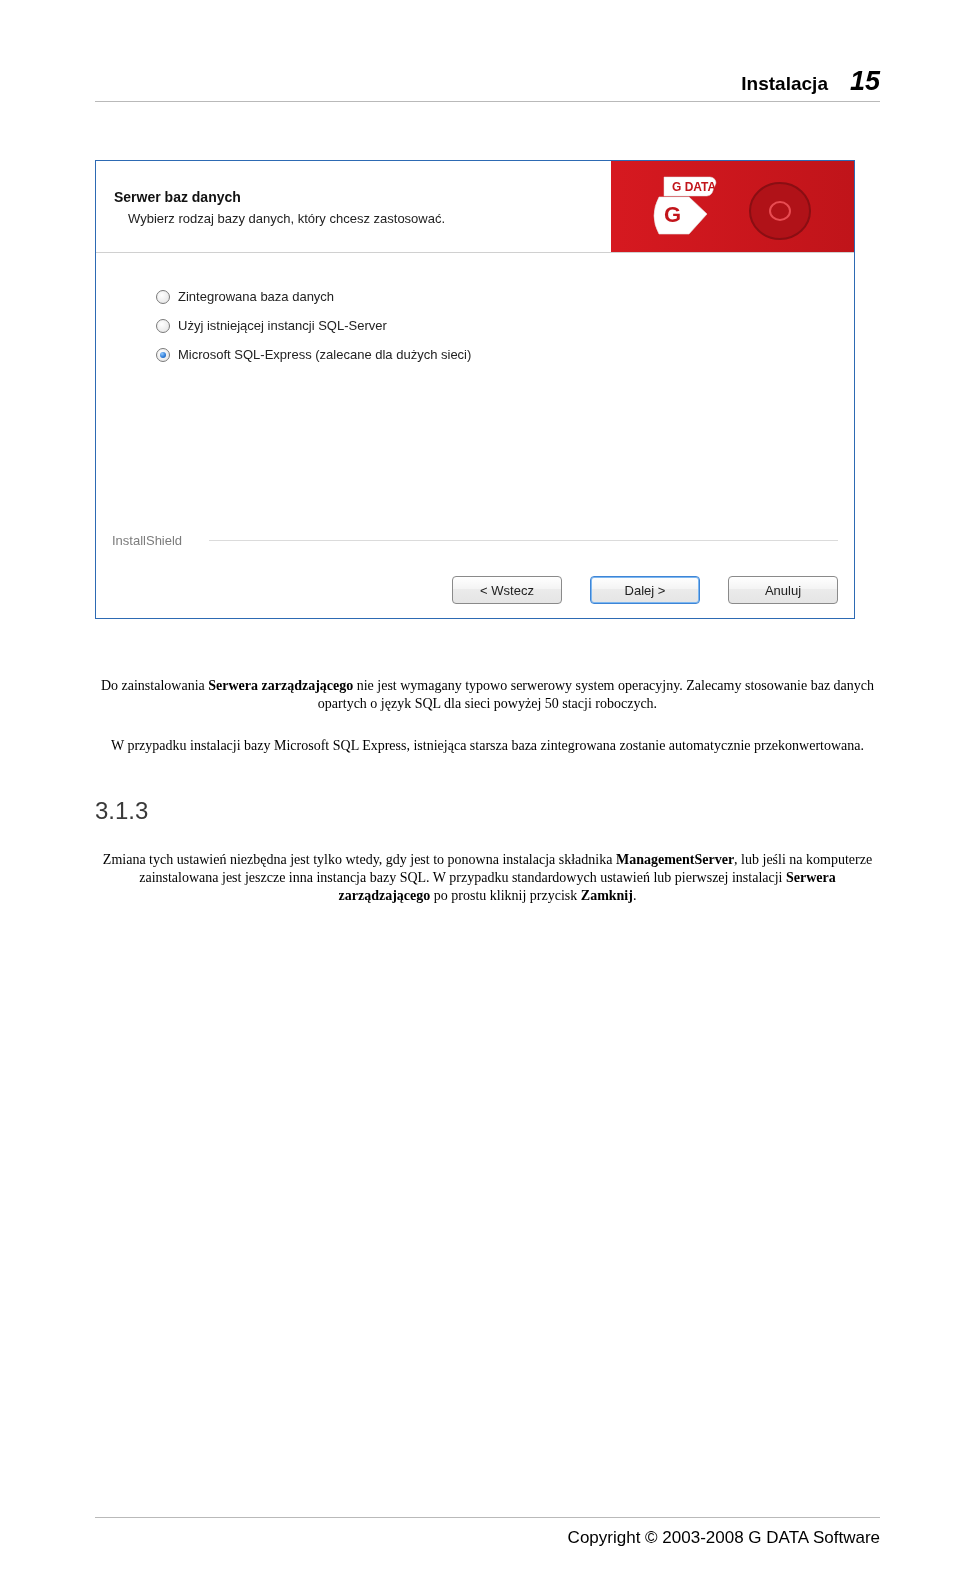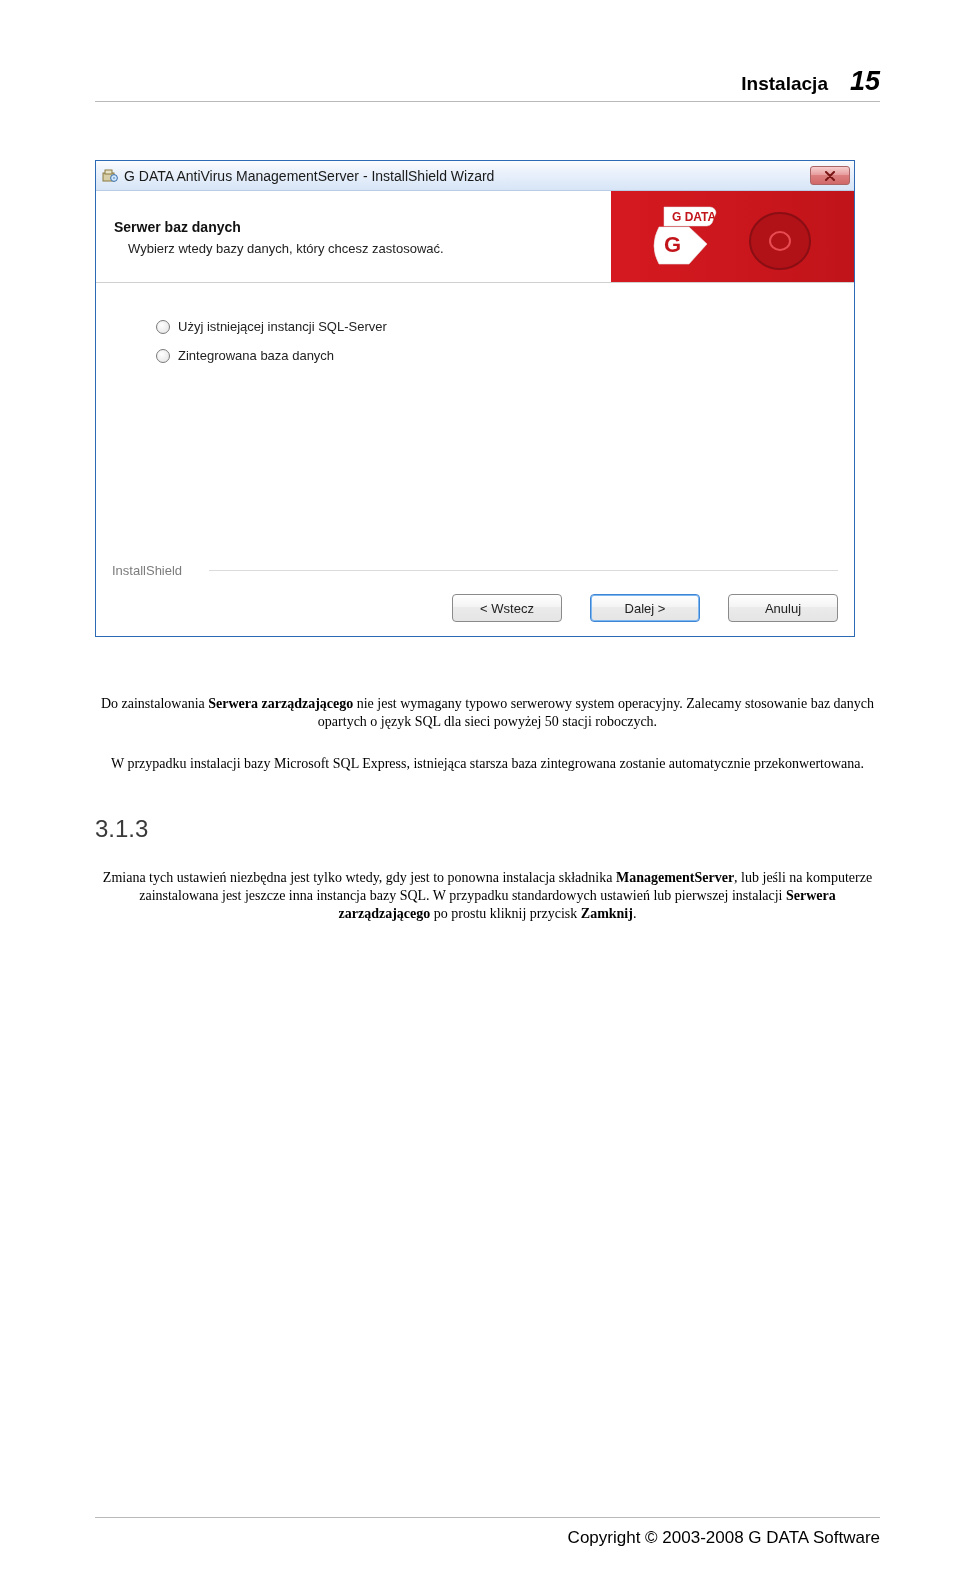--- a/index.html
+++ b/index.html
@@ -136,21 +136,21 @@
     background: radial-gradient(circle at 35% 30%, #8fc8ff 0%, #2e7bd6 60%, #195aa8 100%);
   }
 
   .wiz-footer {
     padding: 10px 16px 14px 16px;
   }
   .installshield-row {
     display: flex;
     align-items: center;
     gap: 27px;
-    margin-bottom: 16px;
+    margin-bottom: 28px;
   }
   .installshield-label {
     font-family: Tahoma, sans-serif;
     font-size: 13px;
     color: #7c7c7c;
     white-space: nowrap;
   }
   .installshield-line {
     flex: 1;
     height: 1px;
@@ -213,62 +213,50 @@
 <body>
 
 <div class="page">
   <div class="header-row">
     <span class="header-title">Instalacja</span>
     <span class="page-number">15</span>
   </div>
   <hr class="header-rule">
 
   <div class="window">
-    <div class="titlebar">
-      <span class="titlebar-icon">
-        <svg width="16" height="16" viewBox="0 0 16 16">
-          <rect x="1" y="5" width="11" height="8" fill="#d8cfa8" stroke="#8a7b40" stroke-width="1"></rect>
-          <rect x="3" y="2" width="7" height="4" fill="#e8e2c6" stroke="#8a7b40" stroke-width="1"></rect>
-          <circle cx="12" cy="10" r="3.4" fill="#cfe6ff" stroke="#3a6ea8" stroke-width="1"></circle>
-          <circle cx="12" cy="10" r="0.8" fill="#3a6ea8"></circle>
-        </svg>
-      </span>
-      <span class="titlebar-text">G DATA AntiVirus ManagementServer - InstallShield Wizard</span>
-      <div class="close-btn">
-        <svg width="12" height="10" viewBox="0 0 12 10">
-          <path d="M2 1 L10 9 M10 1 L2 9" stroke="#7a1515" stroke-width="2" stroke-linecap="round"></path>
-        </svg>
-      </div>
-    </div>
 
     <div class="wiz-header">
       <div class="wiz-header-text">
         <div class="wiz-heading">Serwer baz danych</div>
-        <div class="wiz-subheading">Wybierz wtedy bazy danych, który chcesz zastosować.</div>
+        <div class="wiz-subheading">Wybierz rodzaj bazy danych, który chcesz zastosować.</div>
       </div>
       <div class="gdata-logo">
         <svg width="200" height="72" viewBox="0 0 200 72">
           <ellipse cx="166" cy="42" rx="30" ry="28" fill="#b01218" stroke="#8a0e13" stroke-width="2"></ellipse>
           <ellipse cx="166" cy="42" rx="10" ry="9" fill="none" stroke="#e84c52" stroke-width="2"></ellipse>
           <path d="M50 8 h46 a6 6 0 0 1 6 6 v0 a0 0 0 0 1 0 0 L98 24 a6 6 0 0 1 -5 3 H50 a0 0 0 0 1 0 0 V8 z" fill="#ffffff" stroke="#dddddd" stroke-width="0.5"></path>
           <text x="58" y="22" font-family="Arial" font-size="12" font-weight="bold" fill="#c2151b">G DATA</text>
           <path d="M45 28 L75 28 L93 45 L75 65 L45 65 Q35 47 45 28 Z" fill="#ffffff" stroke="#e5e5e5" stroke-width="0.6"></path>
           <text x="50" y="53" font-family="Arial" font-size="22" font-weight="bold" fill="#c2151b">G</text>
         </svg>
       </div>
     </div>
 
     <div class="wiz-body">
       <div class="radio-row">
         <span class="radio"></span>
-        <span>Użyj istniejącej instancji SQL-Server</span>
+        <span>Zintegrowana baza danych</span>
       </div>
       <div class="radio-row">
         <span class="radio"></span>
-        <span>Zintegrowana baza danych</span>
+        <span>Użyj istniejącej instancji SQL-Server</span>
+      </div>
+      <div class="radio-row">
+        <span class="radio selected"></span>
+        <span>Microsoft SQL-Express (zalecane dla dużych sieci)</span>
       </div>
     </div>
 
     <div class="wiz-footer">
       <div class="installshield-row">
         <span class="installshield-label">InstallShield</span>
         <div class="installshield-line"></div>
       </div>
       <div class="button-row">
         <div class="wiz-btn">&lt; Wstecz</div>

